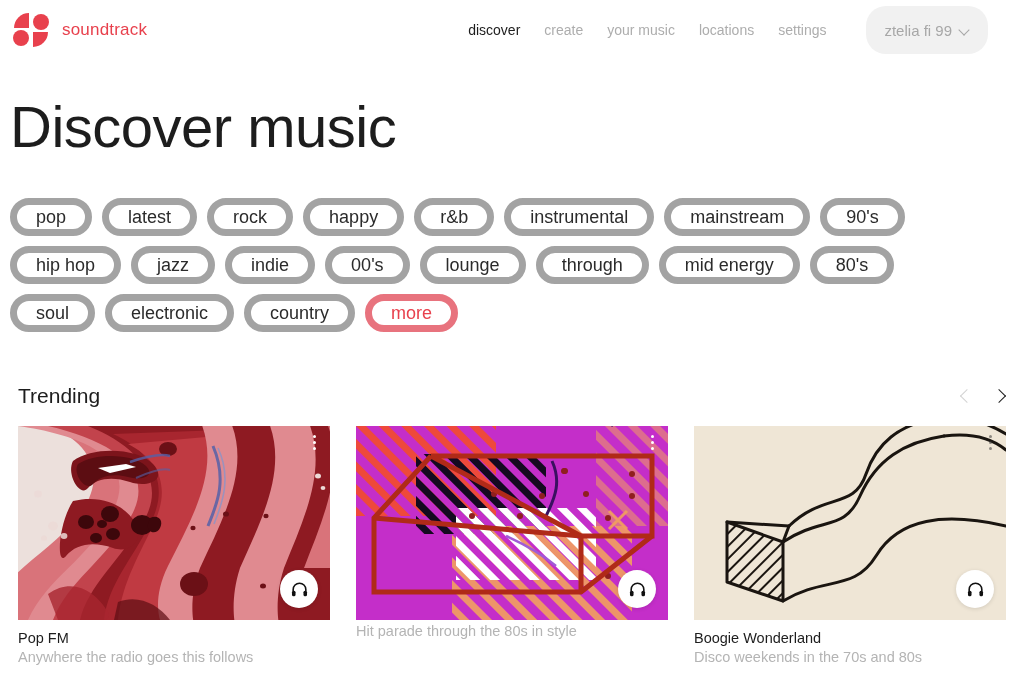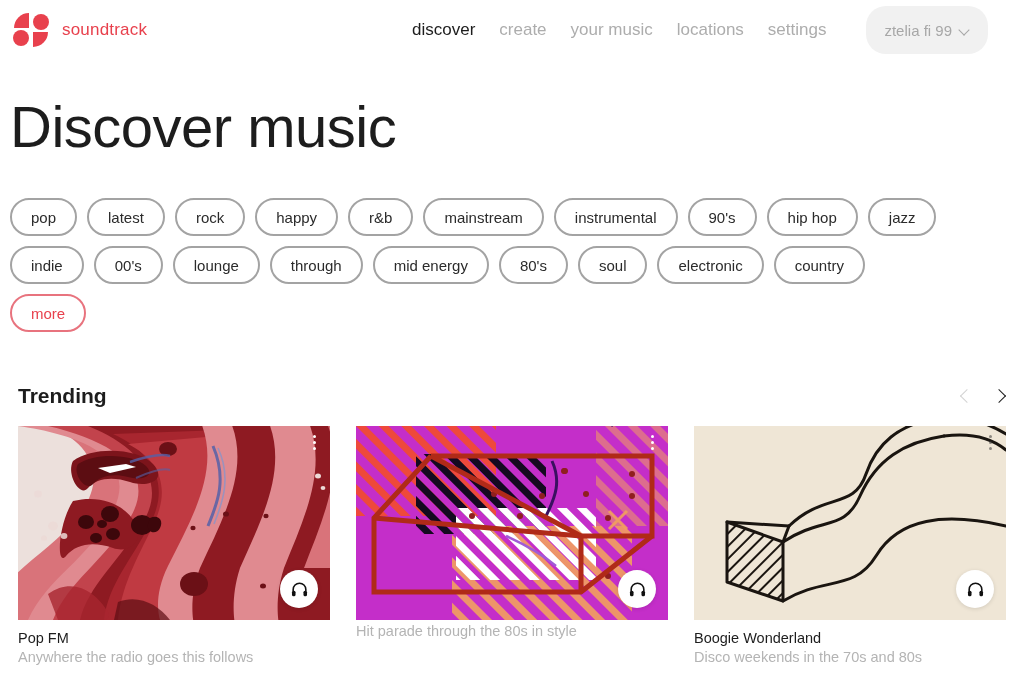--- a/index.html
+++ b/index.html
@@ -26,21 +26,21 @@
     color: #e8414d;
     letter-spacing: .2px;
   }
   .nav {
     margin-left: auto;
     display: flex;
     align-items: center;
     gap: 24px;
   }
   .nav-item {
-    font-size: 17px;
+    font-size: 14px;
     color: #adadad;
     cursor: pointer;
     white-space: nowrap;
   }
   .nav-item.active { color: #1d1d1d; }
   .user-pill {
     margin-left: 16px;
     background: #f1f1f1;
     border-radius: 20px;
     height: 48px;
@@ -75,47 +75,47 @@
   
   .chips {
     margin: 42px 0 0 10px;
     display: flex;
     flex-wrap: wrap;
     gap: 10px 10px;
     width: 930px;
   }
   .chip {
     height: 38px;
-    border: 2px solid #a3a3a3;
+    border: 7px solid #a3a3a3;
     border-radius: 20px;
     display: inline-flex;
     align-items: center;
     justify-content: center;
     padding: 0 19px;
-    font-size: 15px;
+    font-size: 18px;
     color: #2b2b2b;
     background: #fff;
     cursor: pointer;
     white-space: nowrap;
   }
   .chip.accent {
     border-color: #e8737e;
     color: #e8414d;
   }
 
   
   .section-head {
     margin: 52px 18px 0 18px;
     display: flex;
     align-items: center;
   }
   .section-title {
     font-size: 21px;
     color: #1d1d1d;
-    font-weight: 700;
+    font-weight: 400;
   }
   .arrows { margin-left: auto; display: flex; align-items: center; gap: 18px; }
   .arrow {
     width: 14px; height: 18px;
     position: relative;
     cursor: pointer;
   }
   .arrow::before {
     content: "";
     position: absolute;
@@ -197,22 +197,22 @@
 </div>
 
 <h1 class="page-title">Discover music</h1>
 
 <div class="chips">
   <span class="chip">pop</span>
   <span class="chip">latest</span>
   <span class="chip">rock</span>
   <span class="chip">happy</span>
   <span class="chip">r&amp;b</span>
+  <span class="chip">instrumental</span>
   <span class="chip">mainstream</span>
-  <span class="chip">instrumental</span>
   <span class="chip">90's</span>
   <span class="chip">hip hop</span>
   <span class="chip">jazz</span>
   <span class="chip">indie</span>
   <span class="chip">00's</span>
   <span class="chip">lounge</span>
   <span class="chip">through</span>
   <span class="chip">mid energy</span>
   <span class="chip">80's</span>
   <span class="chip">soul</span>

